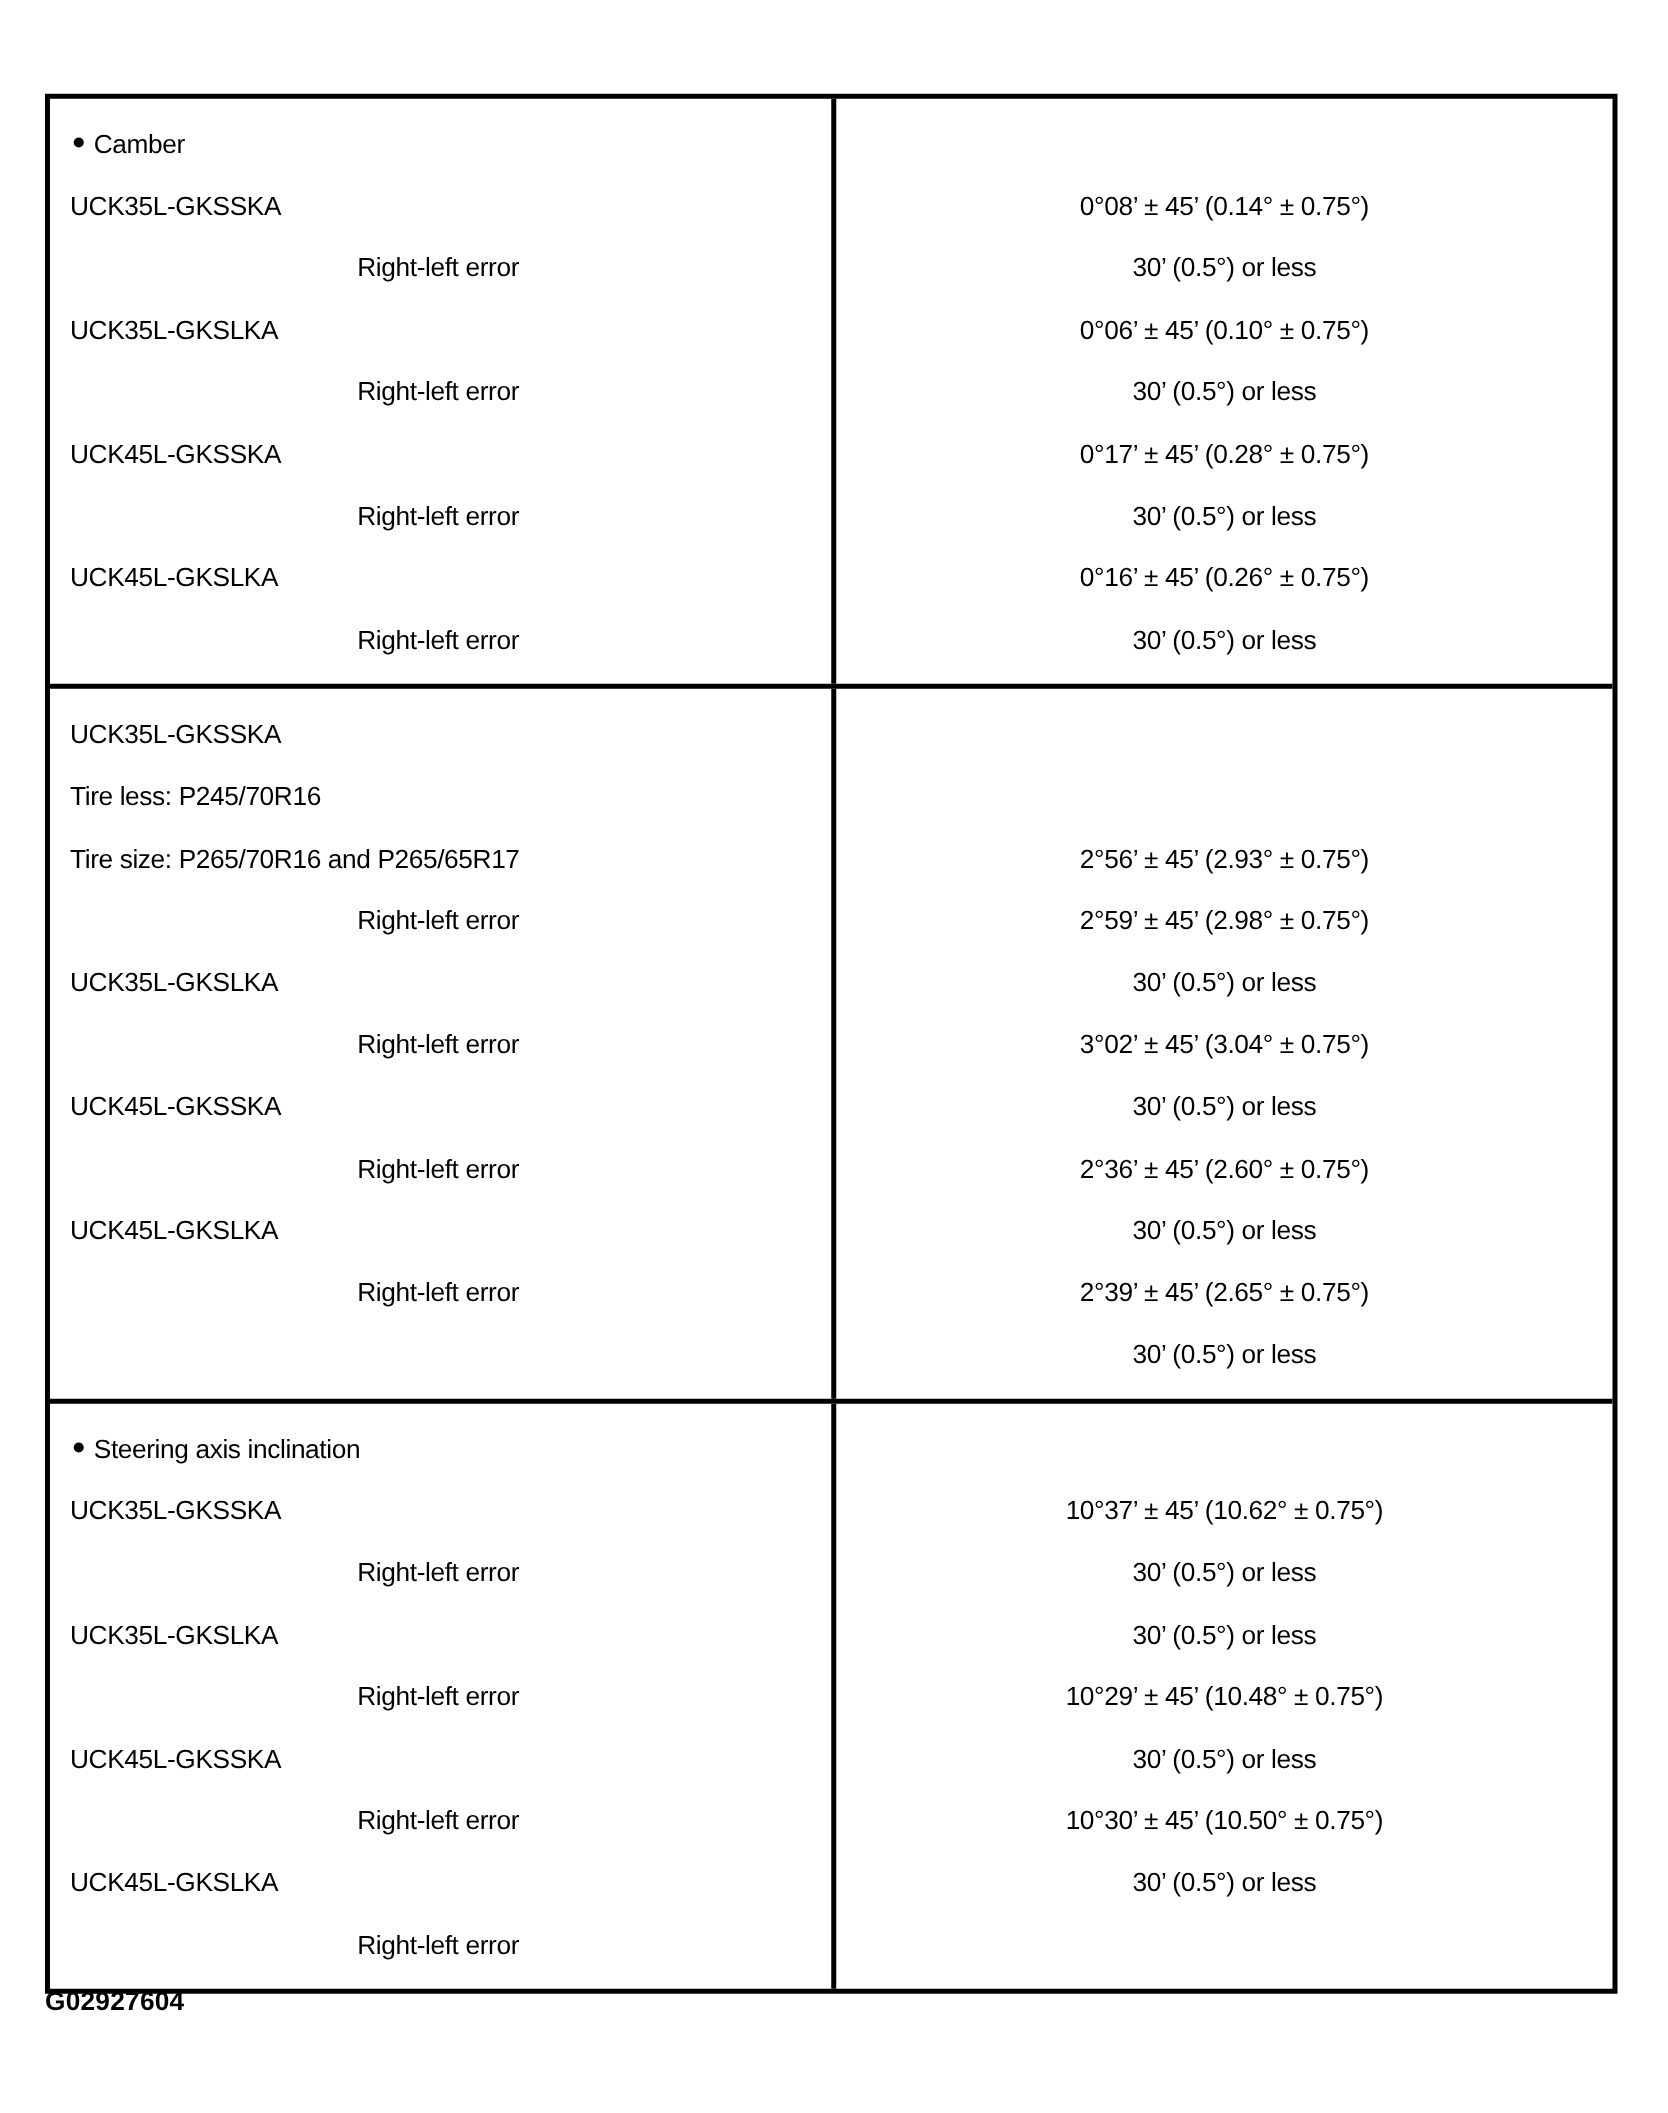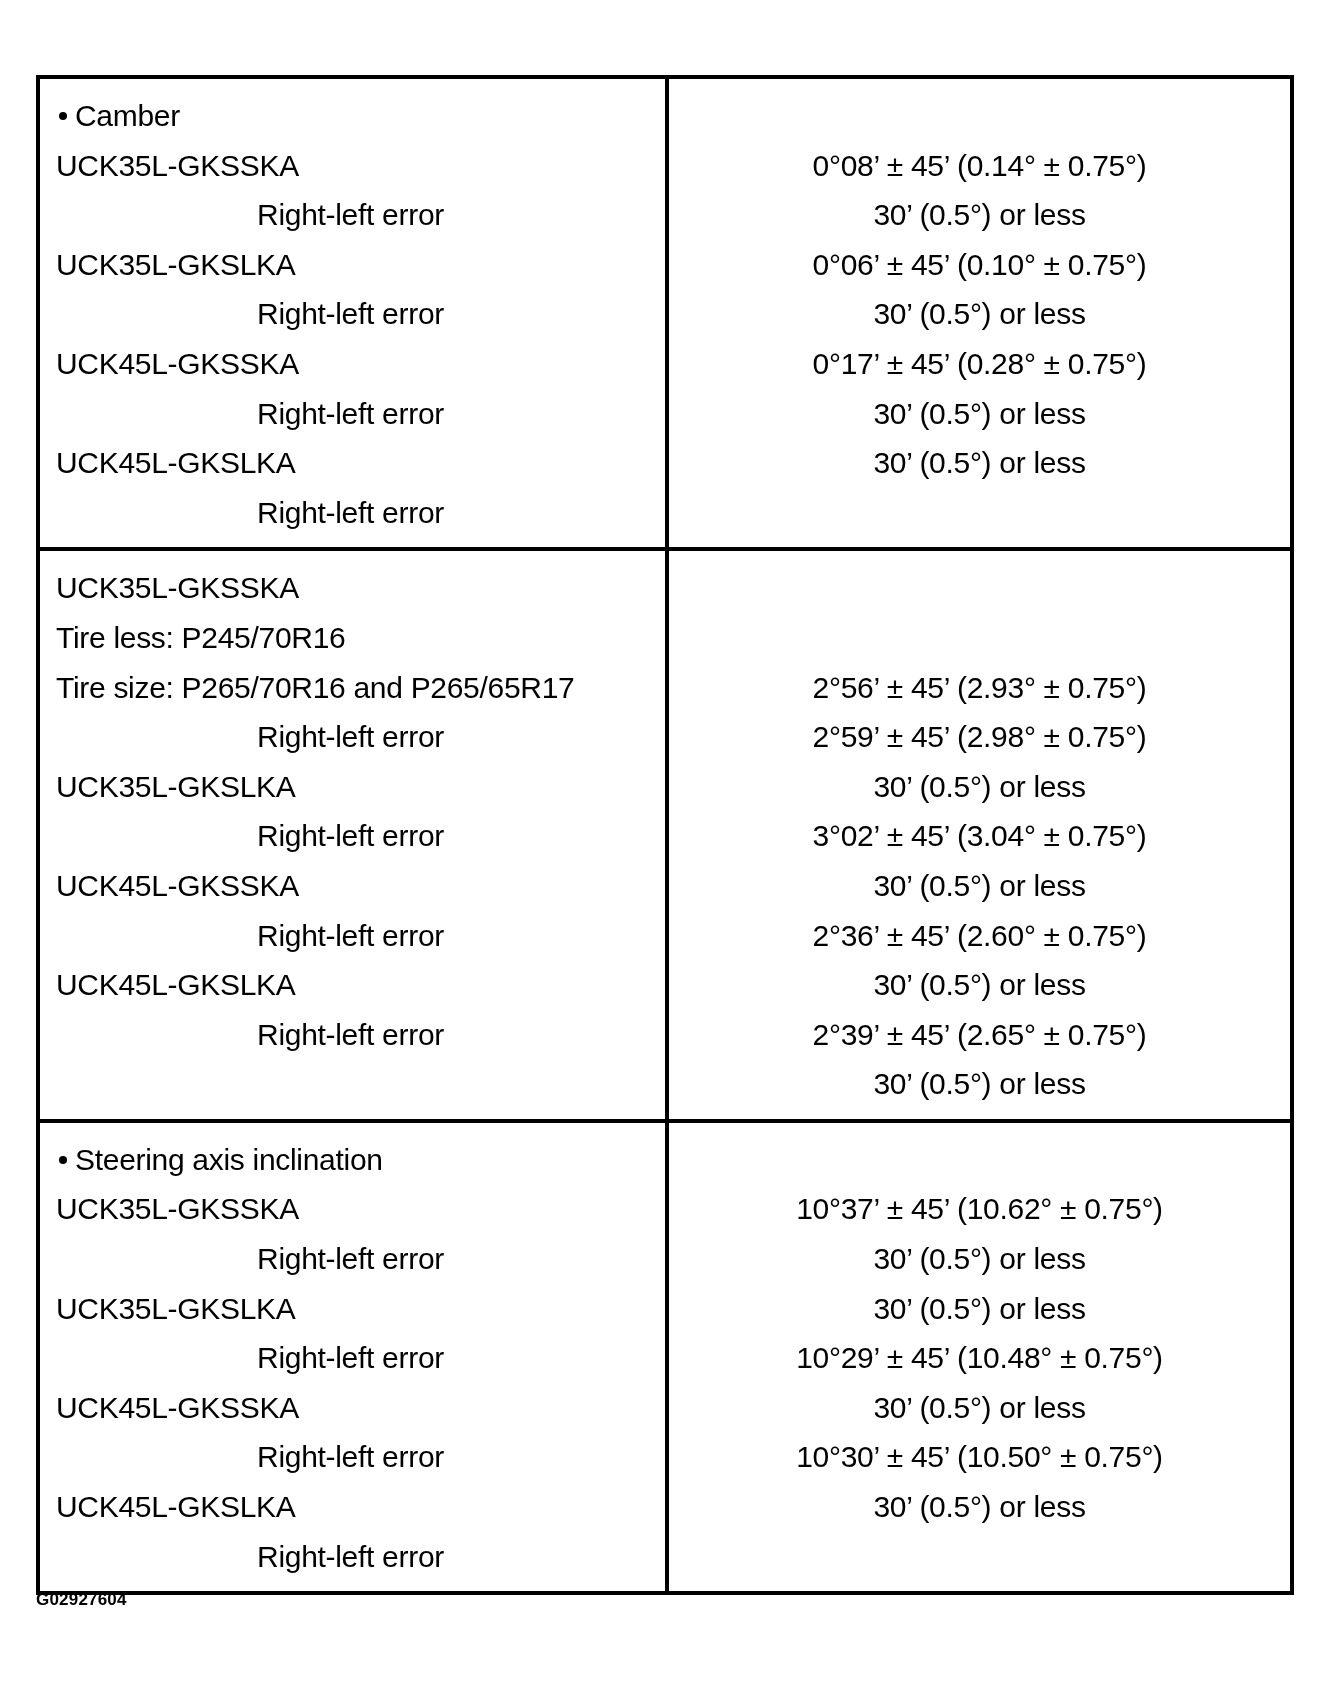--- a/index.html
+++ b/index.html
@@ -36,21 +36,21 @@
       box-sizing: border-box;
       padding: 12px 20px 10px 16px;
     }
     .col-right {
       flex: 1;
       padding: 12px 0 10px 0;
     }
     .line {
       height: 49.6px;
       line-height: 49.6px;
-      font-size: 30px;
+      font-size: 21px;
       white-space: nowrap;
       letter-spacing: -0.3px;
     }
     .col-left .line.rl {
       text-align: center;
     }
     .col-right .line {
       text-align: center;
     }
     .bullet {
@@ -59,21 +59,21 @@
       height: 8px;
       background: #000;
       border-radius: 50%;
       vertical-align: middle;
       margin: 0 8px 4px 3px;
     }
     .figure-id {
       position: absolute;
       left: 36px;
       top: 1590px;
-      font-size: 17px;
+      font-size: 21px;
       font-weight: bold;
       font-family: "Liberation Sans", sans-serif;
       letter-spacing: 0.2px;
     }
   </style>
 </head>
 <body>
 
 <div class="spec-table">
 
@@ -90,20 +90,21 @@
       <div class="line rl">Right-left error</div>
     </div>
     <div class="col-right">
       <div class="line"></div>
       <div class="line">0°08’ ± 45’ (0.14° ± 0.75°)</div>
       <div class="line">30’ (0.5°) or less</div>
       <div class="line">0°06’ ± 45’ (0.10° ± 0.75°)</div>
       <div class="line">30’ (0.5°) or less</div>
       <div class="line">0°17’ ± 45’ (0.28° ± 0.75°)</div>
       <div class="line">30’ (0.5°) or less</div>
+      <div class="line">0°16’ ± 45’ (0.26° ± 0.75°)</div>
       <div class="line">30’ (0.5°) or less</div>
     </div>
   </div>
 
   <div class="section">
     <div class="col-left">
       <div class="line">UCK35L-GKSSKA</div>
       <div class="line">Tire less: P245/70R16</div>
       <div class="line">Tire size: P265/70R16 and P265/65R17</div>
       <div class="line rl">Right-left error</div>

